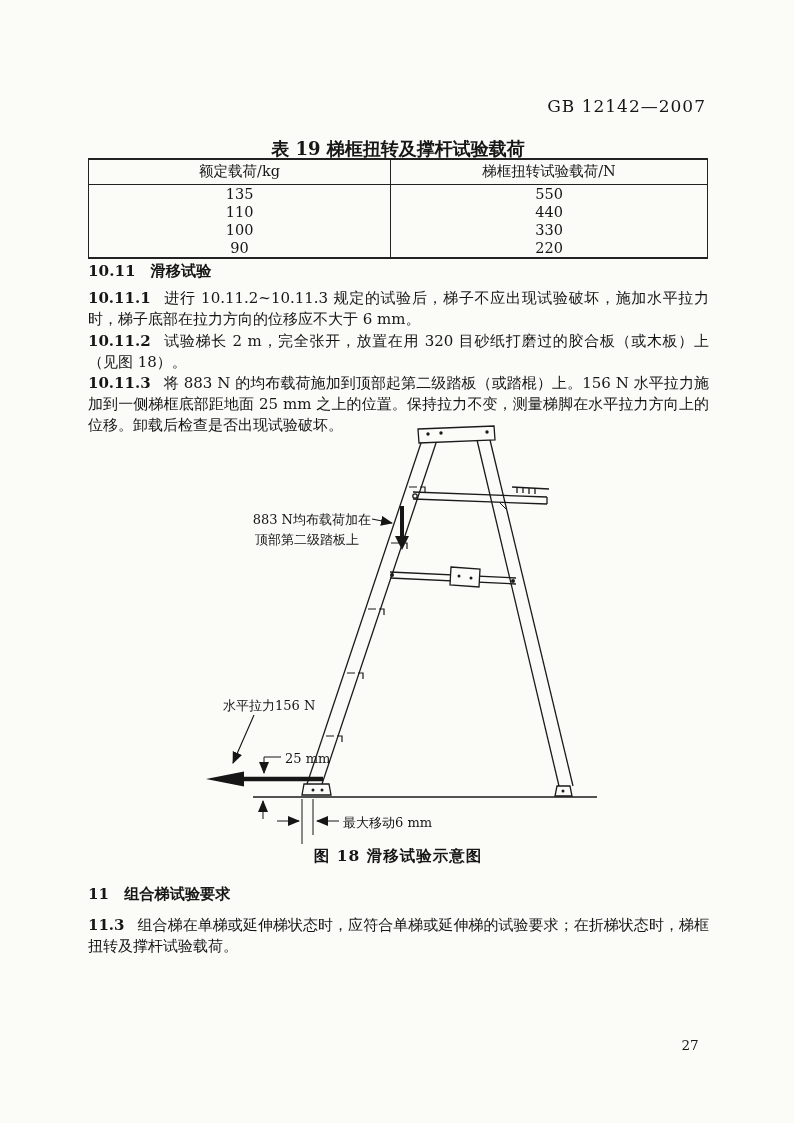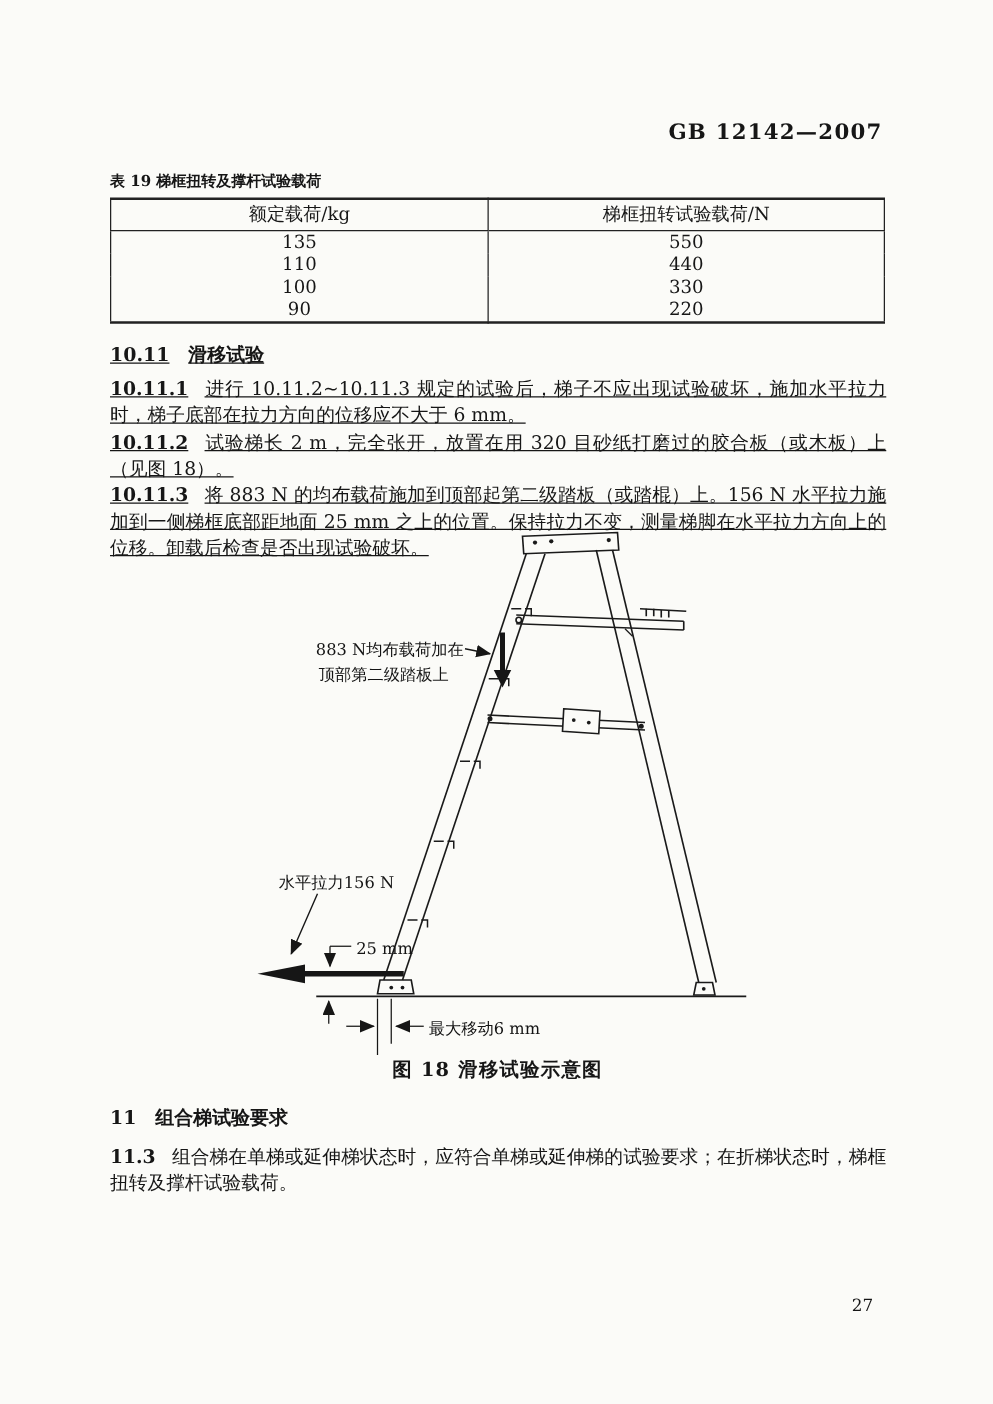--- a/index.html
+++ b/index.html
@@ -6,46 +6,46 @@
   html,body { width:794px; height:1123px; }
   body {
     position:relative;
     background:#fbfbf8;
     font-family:"DejaVu Serif","Liberation Serif",serif;
     color:#161616;
     overflow:hidden;
   }
   .gb-header {
     position:absolute; top:96px; right:88px;
-    font-weight:bold; font-size:17px; letter-spacing:1px;
+    font-weight:normal; font-size:17px; letter-spacing:1px;
   }
   .table-title {
     position:absolute; top:137px; left:88px; width:620px;
-    text-align:left; font-weight:bold; font-size:12px;
+    text-align:center; font-weight:bold; font-size:18px;
   }
   table.t19 {
     position:absolute; top:158px; left:88px; width:620px;
     border-collapse:collapse;
     border:1.6px solid #222;
     border-top-width:2.2px; border-bottom-width:2.2px;
     font-size:14.5px;
   }
   table.t19 th {
     height:25px; font-weight:normal; text-align:center;
     border-bottom:1.8px solid #222; font-size:14.5px;
   }
   table.t19 td { height:18.5px; text-align:center; }
   table.t19 th + th, table.t19 td + td { border-left:1.4px solid #222; }
   table.t19 td:first-child, table.t19 th:first-child { width:48.8%; }
 
   .clauses {
     position:absolute; left:88px; width:621px;
     font-size:15px; line-height:21.2px; text-align:justify;
   }
-  .c10 { top:274px;text-decoration:underline; }
+  .c10 { top:261px; }
   .c11 { top:884px; }
   .c-head { font-weight:bold; font-size:15.2px; text-align:left; }
   .c10 .c-head { margin-bottom:6px; }
   .c11 .c-head { margin-bottom:10px; }
   .c-head .num { margin-right:15px; }
   .clauses p { margin:0; }
   .clauses p .num { font-weight:bold; margin-right:13px; white-space:nowrap; }
 
   svg.fig { position:absolute; left:150px; top:420px; width:500px; height:428px; }
   svg.fig text { font-size:13px; fill:#141414; font-family:inherit; }

